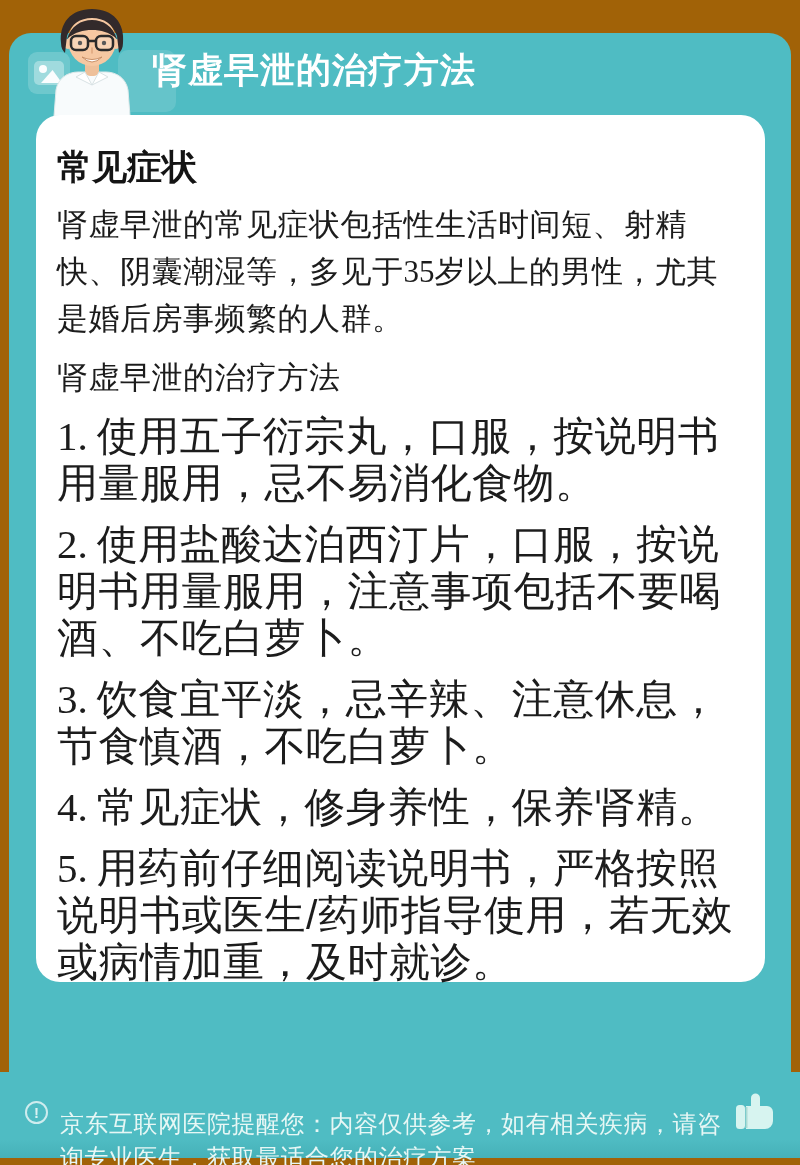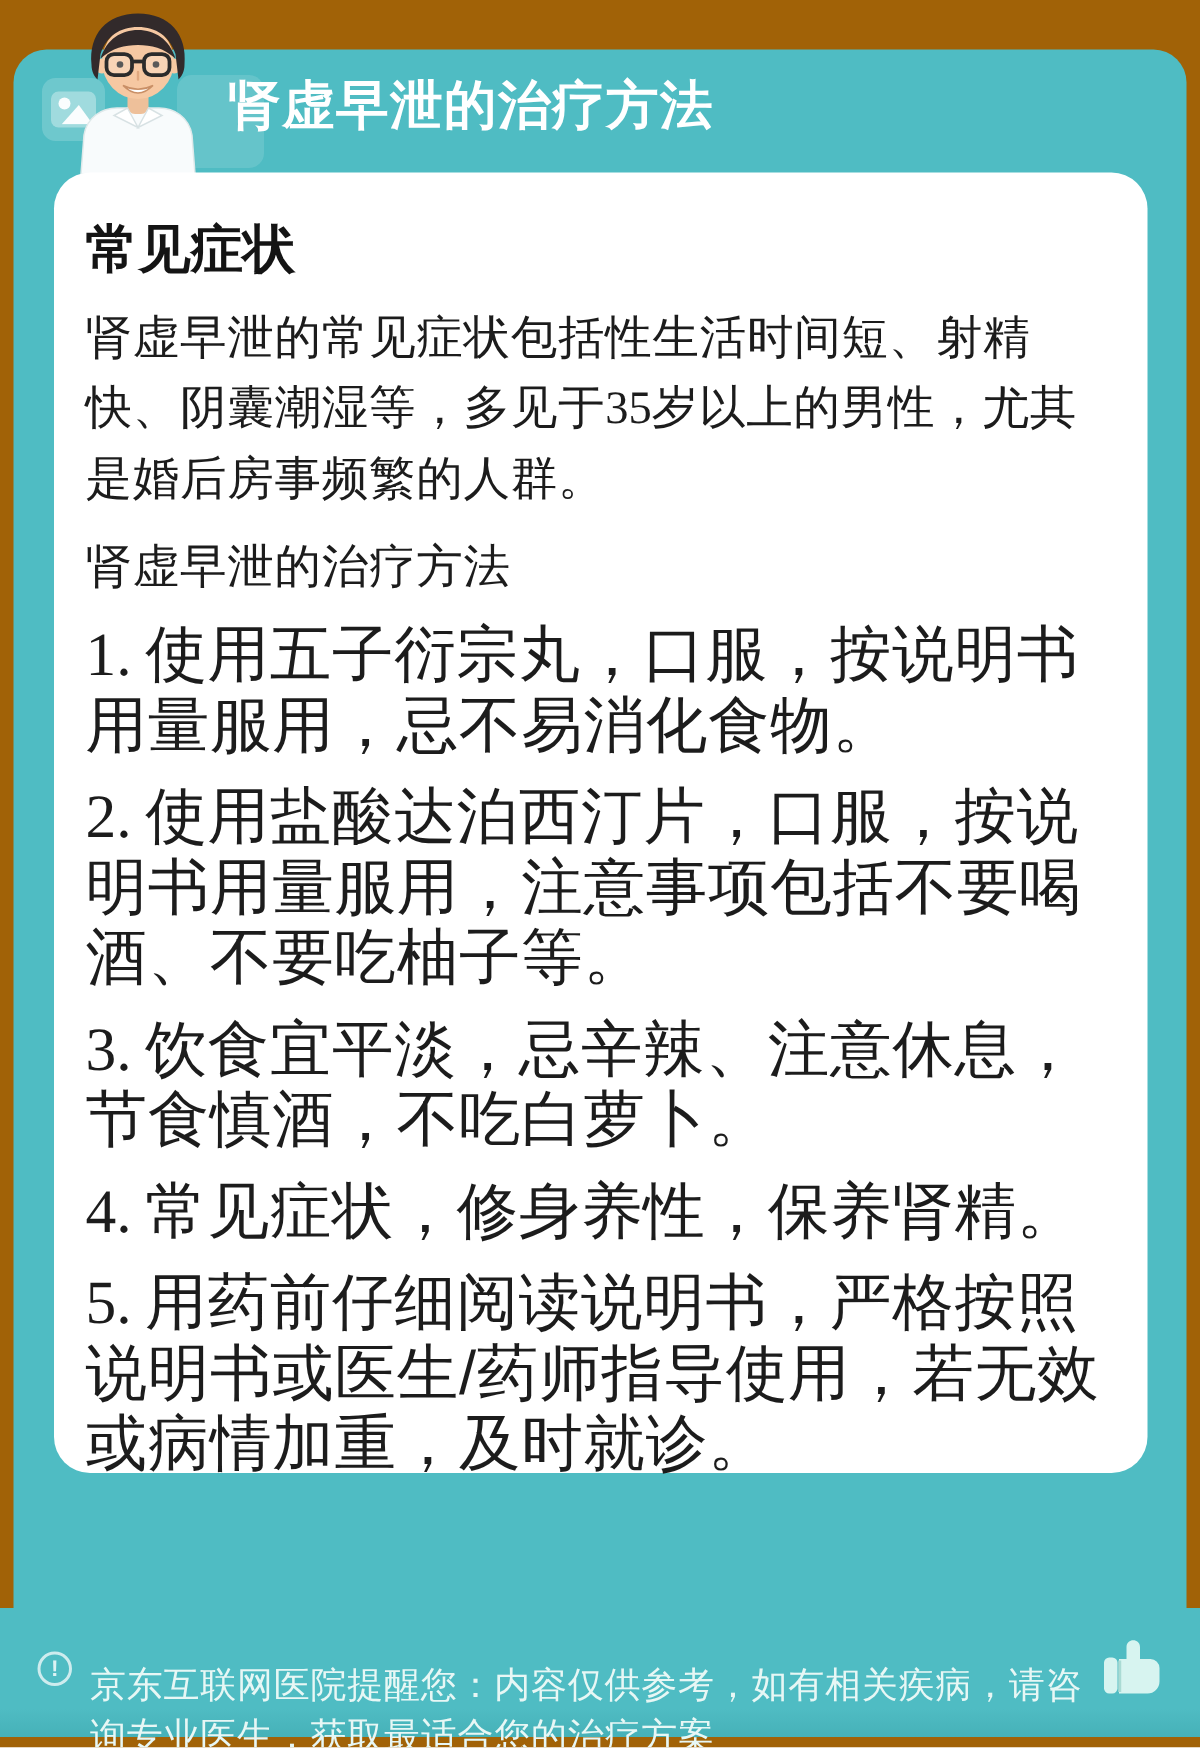--- a/index.html
+++ b/index.html
@@ -109,21 +109,21 @@
 
   <div class="page-title">肾虚早泄的治疗方法</div>
 
   <div class="content-card">
     <div class="sec-heading first">常见症状</div>
     <p class="body-text"><span>肾虚早泄的常见症状包括性生活时间短、射精快、阴囊潮湿等，多见于</span><span class="num-inline">35</span><span>岁以上的男性，尤其是婚后房事频繁的人群。</span></p>
 
     <p class="body-text">肾虚早泄的治疗方法</p>
 
     <p class="list-item"><span class="num">1.</span><span>使用五子衍宗丸，口服，按说明书用量服用，忌不易消化食物。</span></p>
-    <p class="list-item"><span class="num">2.</span><span>使用盐酸达泊西汀片，口服，按说明书用量服用，注意事项包括不要喝酒、不要吃柚子等。</span></p>
+    <p class="list-item"><span class="num">2.</span><span>使用盐酸达泊西汀片，口服，按说明书用量服用，注意事项包括不要喝酒、不吃白萝卜。</span></p>
     <p class="list-item"><span class="num">3.</span><span>饮食宜平淡，忌辛辣、注意休息，节食慎酒，不吃白萝卜。</span></p>
     <p class="list-item"><span class="num">4.</span><span>常见症状，修身养性，保养肾精。</span></p>
     <p class="list-item"><span class="num">5.</span><span>用药前仔细阅读说明书，严格按照说明书或医生/药师指导使用，若无效或病情加重，及时就诊。</span></p>
   </div>
 
   <div class="alert-icon">!</div>
   <div class="disclaimer">京东互联网医院提醒您：内容仅供参考，如有相关疾病，请咨询专业医生，获取最适合您的治疗方案</div>
   <svg class="thumb-icon" width="50" height="50" viewBox="0 0 50 50">
     <rect x="8" y="19" width="9" height="24" rx="3.5" fill="#d7f4f0"></rect>
     <path d="M18,20 h5 v-8 c0,-6 9,-6 9,0 v8 h7 a6,6 0 0 1 6,6 v9 a8,8 0 0 1 -8,8 h-19 z" fill="#d7f4f0"></path>

